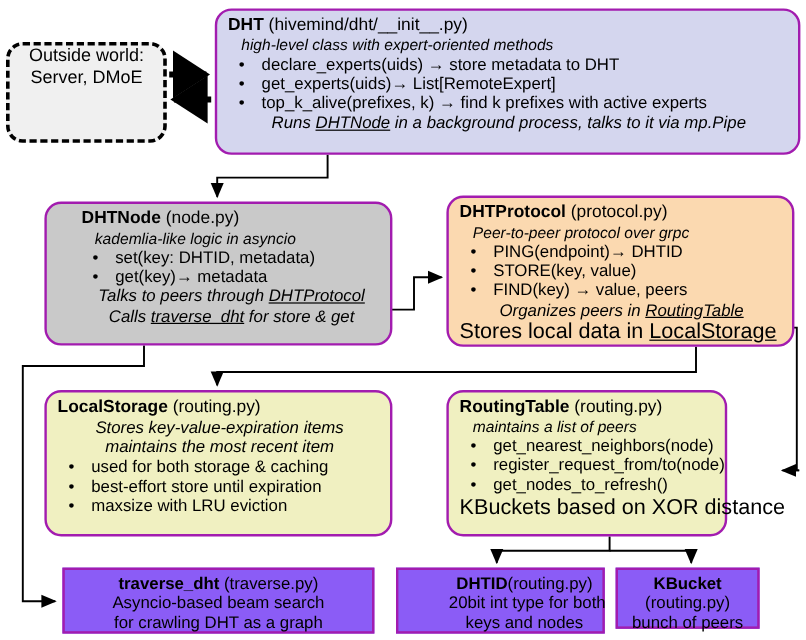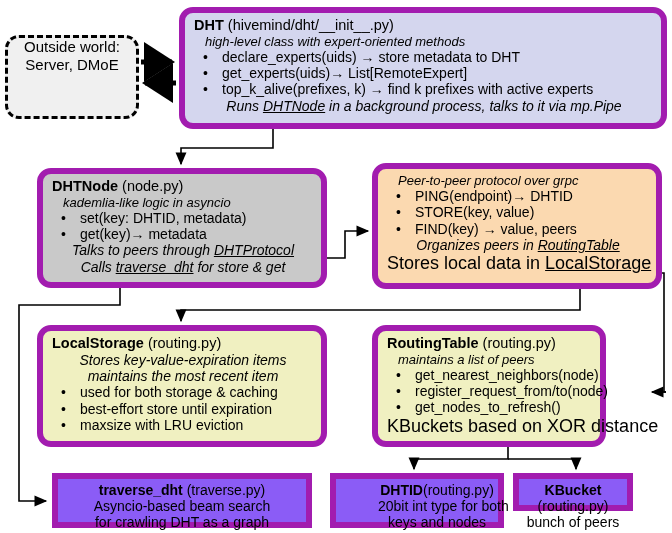--- a/index.html
+++ b/index.html
@@ -4,21 +4,21 @@
 <style>
   html,body{margin:0;padding:0;background:#ffffff;}
   body{
     width:672px;height:533px;position:relative;overflow:hidden;
     font-family:"Liberation Sans","DejaVu Sans",sans-serif;
     color:#000;
   }
   #stage{position:absolute;left:0;top:0;width:672px;height:533px;}
   svg.wires{position:absolute;left:0;top:0;width:672px;height:533px;pointer-events:none;}
 
-  .node{position:absolute;box-sizing:border-box;border:6px solid #a21caf;}
+  .node{position:absolute;box-sizing:border-box;border:2px solid #a21caf;}
   .node.rounded{border-radius:14px;}
   .node.sq{border-radius:0;}
   .node.dashed{border:3px dashed #000;border-radius:14px;}
 
   .pad{padding:4px 7px 5px 9px;}
   .ttl{font-size:14.5px;line-height:1.16;white-space:nowrap;}
   .ttl b{font-weight:bold;}
   .sub{font-size:13px;font-style:italic;line-height:1.16;white-space:nowrap;padding-left:11px;}
   .plain{font-size:18px;line-height:1.16;white-space:nowrap;}
   .ital{font-size:14px;font-style:italic;line-height:1.16;white-space:nowrap;text-align:center;}
@@ -33,27 +33,27 @@
   .c-peach{background:#fbd9b0;}
   .c-yellow{background:#f0f0c1;}
   .c-blue{background:#8b5cf6;}
   .c-offwhite{background:#f0f0f0;}
 
   
   #outside-world{left:5px;top:35px;width:134px;height:84px;display:flex;align-items:flex-start;justify-content:center;}
   #outside-world .plain{text-align:center;font-size:15px;line-height:1.2;}
 
   #dht{left:179px;top:7px;width:488px;height:122px;}
-  #dhtnode{left:37px;top:168px;width:290px;height:120px;}
+  #dhtnode{left:37px;top:168px;width:290px;height:120px;padding-left:20px;}
   #dhtprotocol{left:372px;top:163px;width:290px;height:126px;}
   #localstorage{left:37px;top:325px;width:290px;height:122px;}
   #routingtable{left:372px;top:325px;width:234px;height:122px;}
   #traverse{left:52px;top:473px;width:260px;height:55px;}
   #dhtid{left:330px;top:473px;width:174px;height:55px;padding-left:40px;}
-  #kbucket{left:513px;top:473px;width:120px;height:38px;}
+  #kbucket{left:513px;top:473px;width:120px;height:51px;}
 
   #traverse .plain,#dhtid .plain,#kbucket .plain,
   #traverse .ttl,#dhtid .ttl,#kbucket .ttl{text-align:center;font-size:14px;}
   #traverse .pad,#dhtid .pad,#kbucket .pad{padding:3px 2px;}
 </style>
 </head>
 <body>
 
 <div id="stage">
 
@@ -127,20 +127,21 @@
       <div class="sub">kademlia-like logic in asyncio</div>
       <div class="bul">set(key: DHTID, metadata)</div>
       <div class="bul">get(key)→ metadata</div>
       <div class="ital"><span>Talks to peers through </span><span class="u">DHTProtocol</span></div>
       <div class="ital"><span>Calls </span><span class="u">traverse_dht</span><span> for store &amp; get</span></div>
     </div>
   </div>
 
   <div class="node rounded c-peach" id="dhtprotocol">
     <div class="pad">
+      <div class="ttl"><b>DHTProtocol</b><span> (protocol.py)</span></div>
       <div class="sub">Peer-to-peer protocol over grpc</div>
       <div class="bul">PING(endpoint)→ DHTID</div>
       <div class="bul">STORE(key, value)</div>
       <div class="bul">FIND(key) →  value, peers</div>
       <div class="ital"><span>Organizes peers in </span><span class="u">RoutingTable</span></div>
       <div class="plain"><span>Stores local data in </span><span class="u">LocalStorage</span></div>
     </div>
   </div>
 
   <div class="node rounded c-yellow" id="localstorage">

